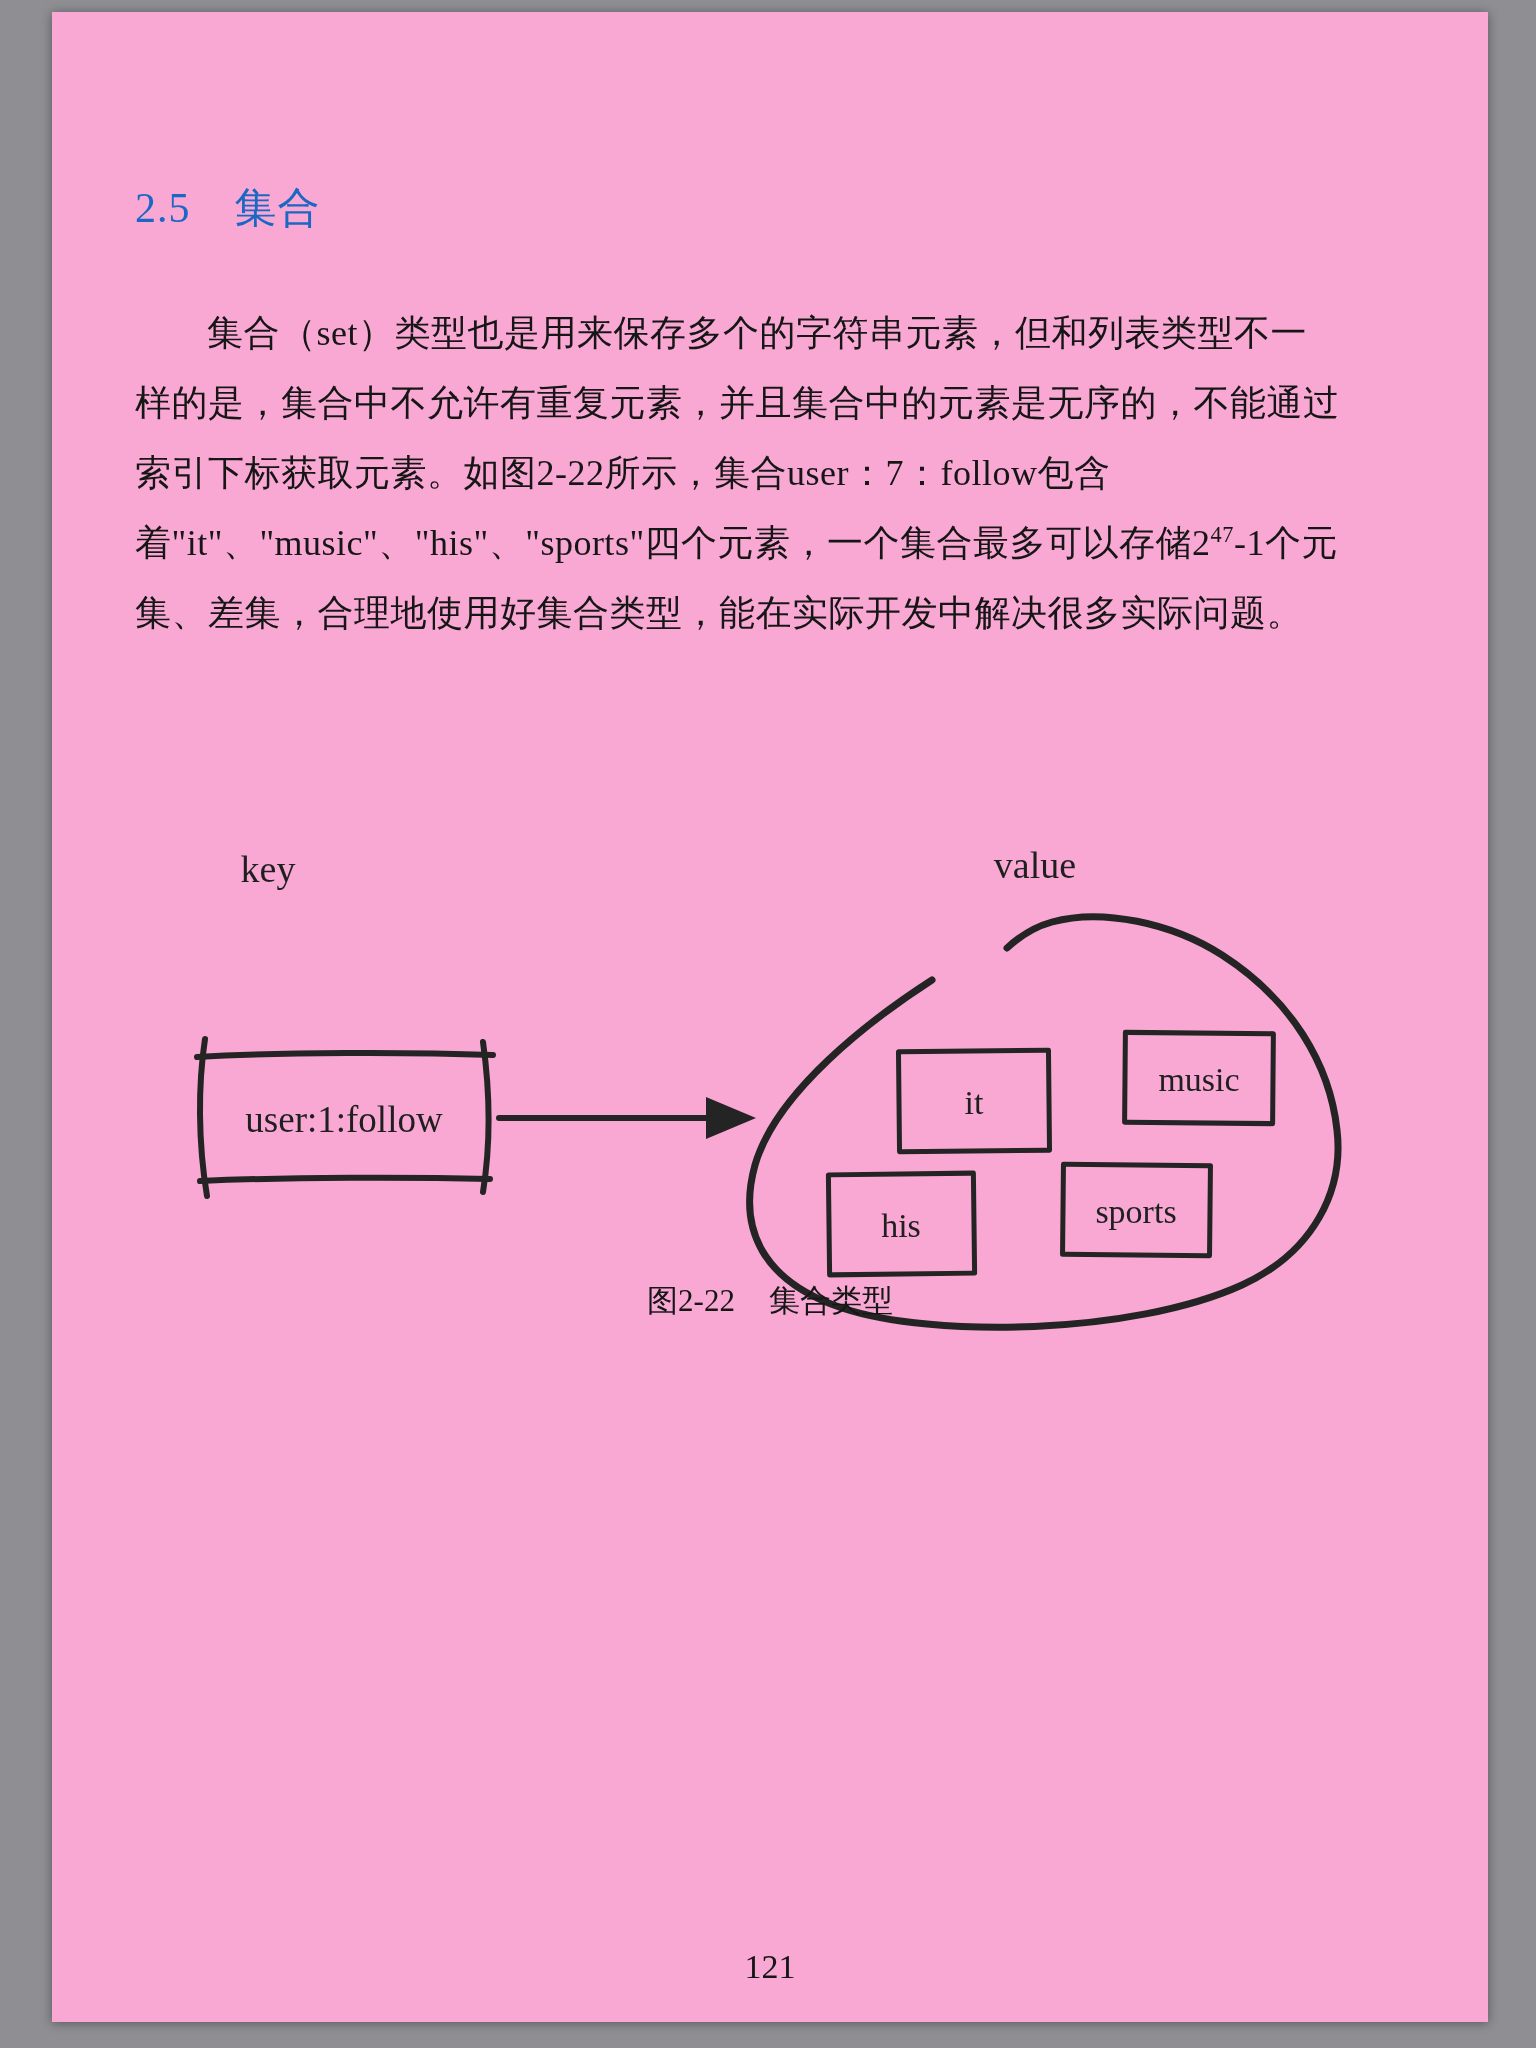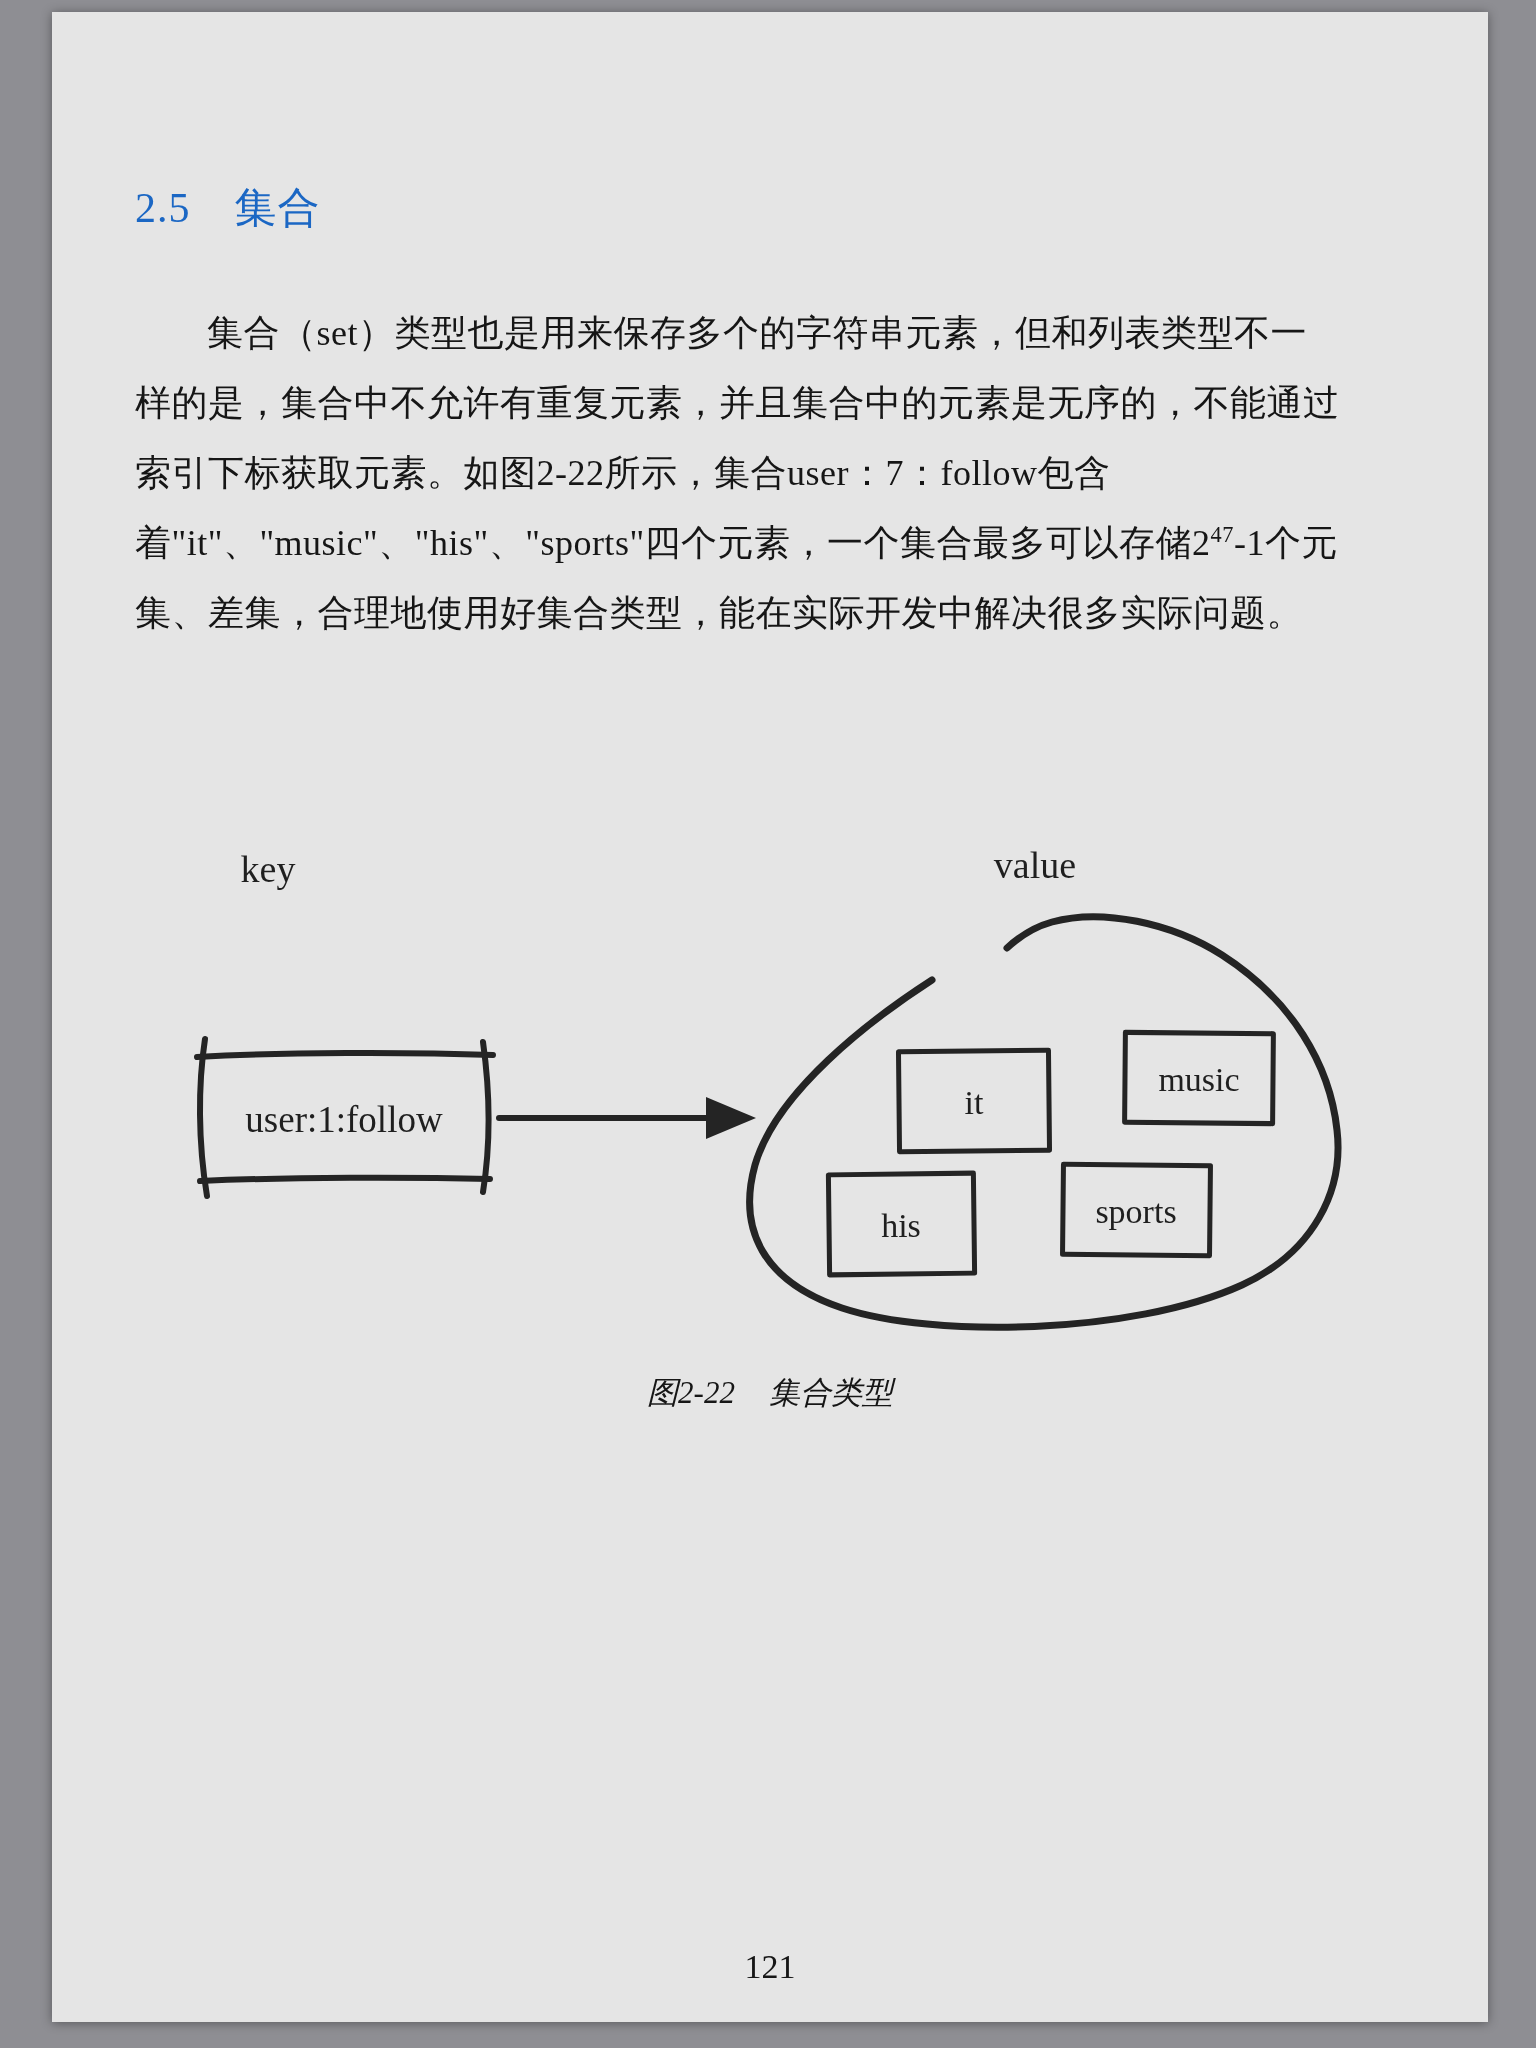--- a/index.html
+++ b/index.html
@@ -6,41 +6,41 @@
   body {
     width:1536px; height:2048px;
     background:#8e8e93;
     font-family:"Liberation Serif","DejaVu Serif",serif;
     position:relative;
     overflow:hidden;
   }
   .page {
     position:absolute; left:52px; top:12px;
     width:1436px; height:2010px;
-    background:#e5e5e5;
+    background:#f9a8d4;
     box-shadow:0 1px 10px rgba(0,0,0,0.38);
   }
   .heading {
     position:absolute; left:83px; top:168px;
     font-size:42px; color:#1b67c4;
     letter-spacing:1px; white-space:nowrap;
   }
   .heading .num { margin-right:44px; }
   .para {
     position:absolute; left:83px; top:286px; width:940px;
     font-size:36px; line-height:70px; color:#161616;
     letter-spacing:0.5px;
   }
   .para .line { white-space:nowrap; }
   .para .line.indent { text-indent:2em; }
   .para sup { font-size:0.62em; vertical-align:super; line-height:0; }
   .figure-svg { position:absolute; left:0; top:818px; }
   .caption {
-    position:absolute; left:0; top:1360px; width:100%;
-    text-align:center; font-size:31px; color:#161616;font-style:italic;
+    position:absolute; left:0; top:1268px; width:100%;
+    text-align:center; font-size:31px; color:#161616;
   }
   .caption .cap-label { margin-right:34px; }
   .pagenum {
     position:absolute; left:0; top:1936px; width:100%;
     text-align:center; font-size:34px; color:#161616;
   }
   .sketch { stroke:#242424; fill:none; stroke-linecap:round; stroke-linejoin:round; }
   .fig-text { fill:#1f1f1f; font-family:"Liberation Serif","DejaVu Serif",serif; }
 </style>
 </head>

